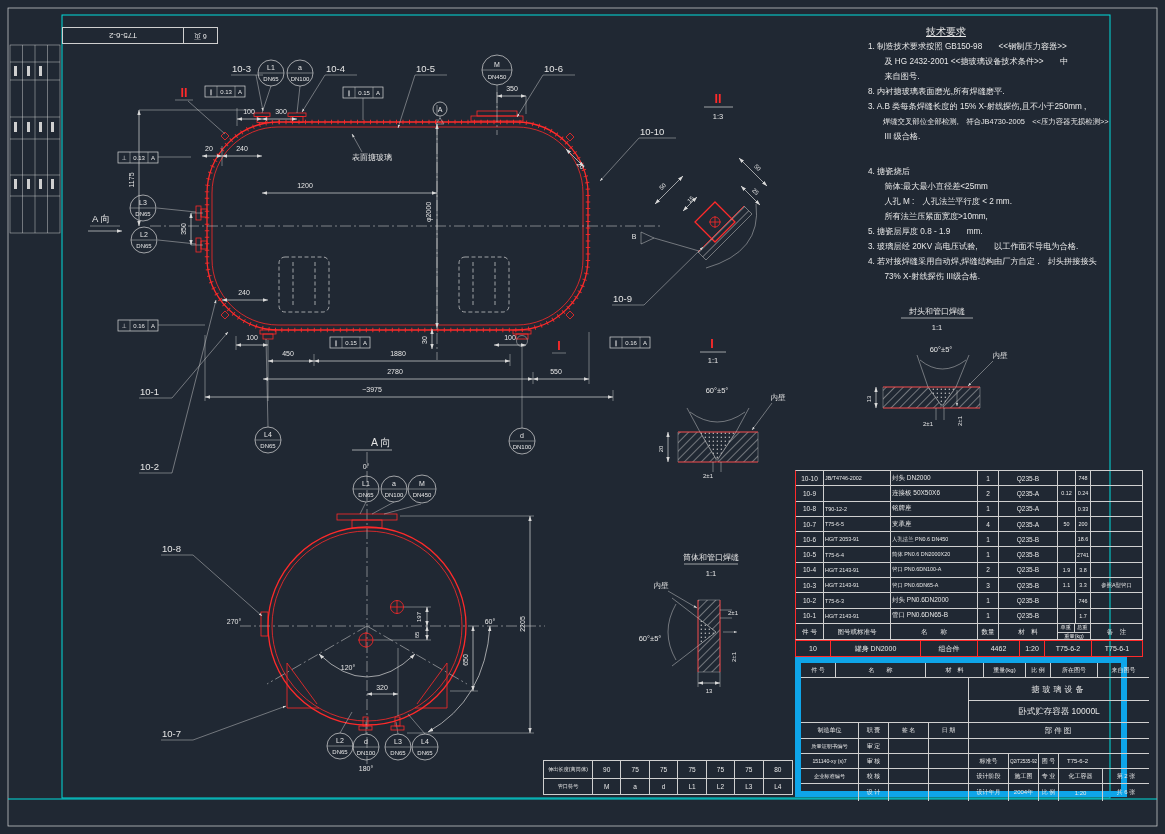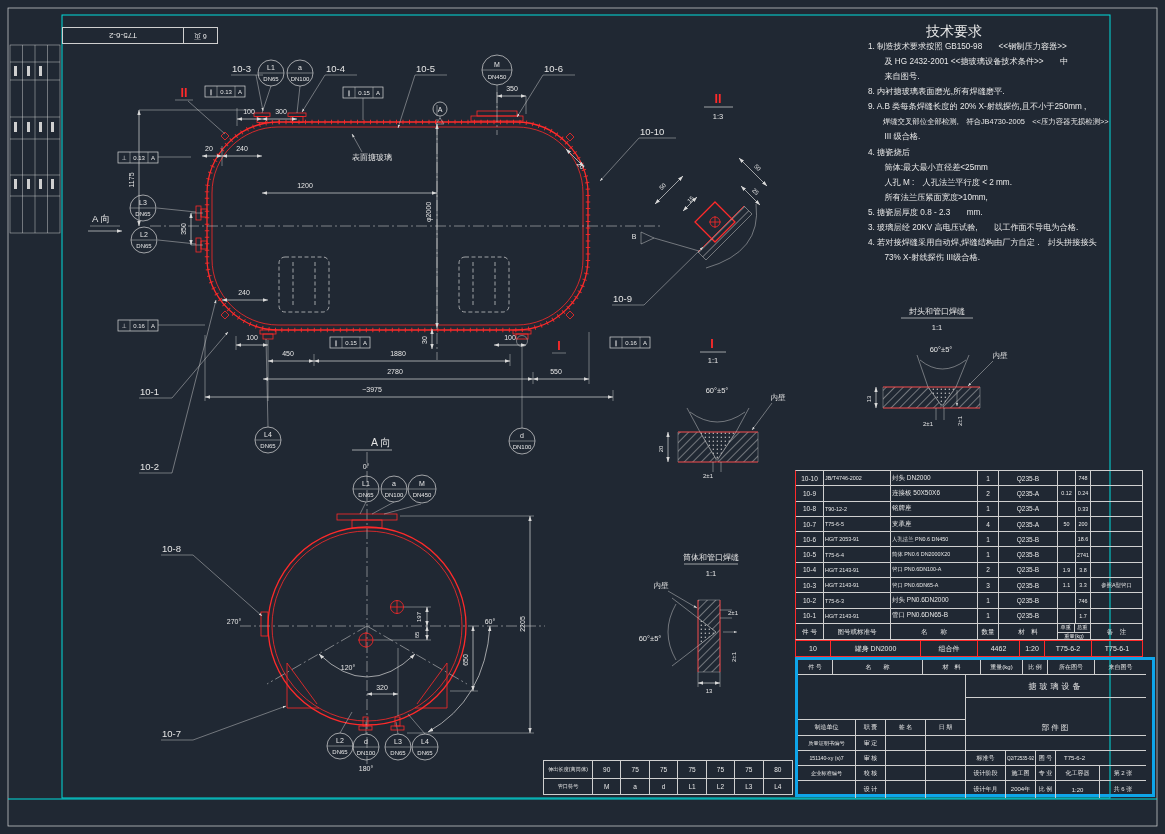--- a/index.html
+++ b/index.html
@@ -20,21 +20,21 @@
   .me{marker-end:url(#ar)}
   
   .d{fill:#e6e6e6;font-size:7px;text-anchor:middle}
   .d6{fill:#e6e6e6;font-size:6px;text-anchor:middle}
   .p{fill:#e6e6e6;font-size:9.5px;text-anchor:start}
   .rp{fill:#ff2a2a;font-size:12.5px;font-weight:bold;text-anchor:middle}
   .sc{fill:#e6e6e6;font-size:7.5px;text-anchor:middle}
   .tt{fill:#e6e6e6;font-size:8px;text-anchor:middle}
   
   .tech{left:868px;top:24px;width:248px;font-size:8.2px;line-height:15px;white-space:nowrap;}
-  .tech .title{padding-left:58px;font-size:14px;}
+  .tech .title{padding-left:58px;font-size:10px;text-decoration:underline;}
   
   .bom{left:795px;top:470px;width:348px;height:170px;border:1px solid #cfcfcf;border-left:1px solid #ff2a2a;
        display:grid;grid-template-columns:28px 67px 87px 21px 59px 18px 15px auto;
        grid-template-rows:repeat(10,15.3px) 17px;box-sizing:border-box;}
   .bc{border-right:1px solid #cfcfcf;border-bottom:1px solid #cfcfcf;display:flex;align-items:center;
       justify-content:center;font-size:6.5px;white-space:nowrap;overflow:hidden;padding:0 1px;}
   .bc.la{justify-content:flex-start;}
   .bc.s6{font-size:5.4px;}
   .nr{border-right:none!important;}
   .nb{border-bottom:none!important;}
@@ -42,21 +42,21 @@
   .wht{display:flex;height:8px;border-bottom:1px solid #cfcfcf;width:100%;}
   .wht span{flex:1;display:flex;align-items:center;justify-content:center;font-size:5.2px;}
   .wht span:first-child{border-right:1px solid #cfcfcf;}
   .whb{flex:1;display:flex;align-items:center;justify-content:center;font-size:5.2px;}
   
   .bomred{left:795px;top:640px;width:348px;height:17px;border:1px solid #ff2a2a;display:grid;
           grid-template-columns:35px 90px 57px 42px 25px 47px auto;box-sizing:border-box;}
   .rc{border-right:1px solid #ff2a2a;display:flex;align-items:center;justify-content:center;
       font-size:7px;white-space:nowrap;overflow:hidden;}
   
-  .tb{left:795px;top:657px;width:360px;height:140px;border:3px solid #0ea5e9;box-sizing:border-box;}
+  .tb{left:795px;top:657px;width:332px;height:140px;border:6px solid #0ea5e9;box-sizing:border-box;}
   .tc{position:absolute;display:flex;align-items:center;justify-content:center;font-size:6px;
       border-right:1px solid #cfcfcf;border-bottom:1px solid #cfcfcf;white-space:nowrap;overflow:hidden;box-sizing:border-box;}
   
   .nt{left:543px;top:760px;width:250px;height:35px;border:1px solid #cfcfcf;display:grid;
       grid-template-columns:49px repeat(7,1fr);grid-template-rows:18px auto;box-sizing:border-box;}
   .nc{border-right:1px solid #cfcfcf;border-bottom:1px solid #cfcfcf;display:flex;align-items:center;
       justify-content:center;font-size:6.5px;white-space:nowrap;overflow:hidden;}
   .nc.s5{font-size:5.2px;}
   
   .cb{left:62px;top:27px;width:156px;height:17px;border:1px solid #cfcfcf;display:flex;box-sizing:border-box;}
@@ -585,28 +585,28 @@
       </div>
 </div>
 
 
 <div class="abs tech">
   <div class="title">技术要求</div>
   <div>1. 制造技术要求按照 GB150-98　　&lt;&lt;钢制压力容器&gt;&gt;</div>
   <div>　　及 HG 2432-2001 &lt;&lt;搪玻璃设备技术条件&gt;&gt;　　中</div>
   <div>　　来自图号.</div>
   <div>8. 内衬搪玻璃表面磨光,所有焊缝磨平.</div>
-  <div>9. A.B 类每条焊缝长度的 20% X-射线探伤,且不小于250mm ,</div>
+  <div>3. A.B 类每条焊缝长度的 15% X-射线探伤,且不小于250mm ,</div>
   <div style="font-size:7.4px">　　焊缝交叉部位全部检测,　符合JB4730-2005　&lt;&lt;压力容器无损检测&gt;&gt;</div>
   <div>　　III 级合格.</div>
-  <div style="margin-top:1px">4. 搪瓷烧后</div>
+  <div style="margin-top:20px">4. 搪瓷烧后</div>
   <div>　　筒体:最大最小直径差&lt;25mm</div>
   <div>　　人孔 M :　人孔法兰平行度 &lt; 2 mm.</div>
   <div>　　所有法兰压紧面宽度&gt;10mm,</div>
-  <div>5. 搪瓷层厚度 0.8 - 2.3　　mm.</div>
+  <div>5. 搪瓷层厚度 0.8 - 1.9　　mm.</div>
   <div>3. 玻璃层经 20KV 高电压试验,　　以工作面不导电为合格.</div>
   <div>4. 若对接焊缝采用自动焊,焊缝结构由厂方自定 .　封头拼接接头</div>
   <div>　　73% X-射线探伤 III级合格.</div>
 </div>
 
 
 <div class="abs bom">
   <div class="bc">10-10</div>
       <div class="bc s6 la">JB/T4746-2002</div>
       <div class="bc la">封头  DN2000</div>
@@ -718,20 +718,21 @@
   <div class="tc" style="left:0;top:0;width:35px;height:15px">件 号</div>
   <div class="tc" style="left:35px;top:0;width:90px;height:15px">名　　称</div>
   <div class="tc" style="left:125px;top:0;width:58px;height:15px">材　料</div>
   <div class="tc" style="left:183px;top:0;width:42px;height:15px">重量(kg)</div>
   <div class="tc" style="left:225px;top:0;width:25px;height:15px">比 例</div>
   <div class="tc" style="left:250px;top:0;width:47px;height:15px">所在图号</div>
   <div class="tc nr" style="left:297px;top:0;width:51px;height:15px">来自图号</div>
 
   <div class="tc" style="left:0;top:15px;width:168px;height:45px"></div>
   <div class="tc nr" style="left:168px;top:15px;width:180px;height:23px;font-size:8px;letter-spacing:3px">搪玻璃设备</div>
+  <div class="tc nr" style="left:168px;top:38px;width:180px;height:22px;font-size:8.5px">卧式贮存容器 10000L</div>
   <div class="tc nr" style="left:168px;top:60px;width:180px;height:16px;font-size:7.5px;letter-spacing:2px">部件图</div>
   <div class="tc nr" style="left:168px;top:76px;width:180px;height:15px"></div>
 
   <div class="tc" style="left:0;top:60px;width:58px;height:16px">制造单位</div>
   <div class="tc" style="left:58px;top:60px;width:30px;height:16px">职 责</div>
   <div class="tc" style="left:88px;top:60px;width:40px;height:16px">签 名</div>
   <div class="tc" style="left:128px;top:60px;width:40px;height:16px">日 期</div>
 
   <div class="tc" style="left:0;top:76px;width:58px;height:15px;font-size:5.2px">质量证明书编号</div>
   <div class="tc" style="left:58px;top:76px;width:30px;height:15px">审 定</div>

